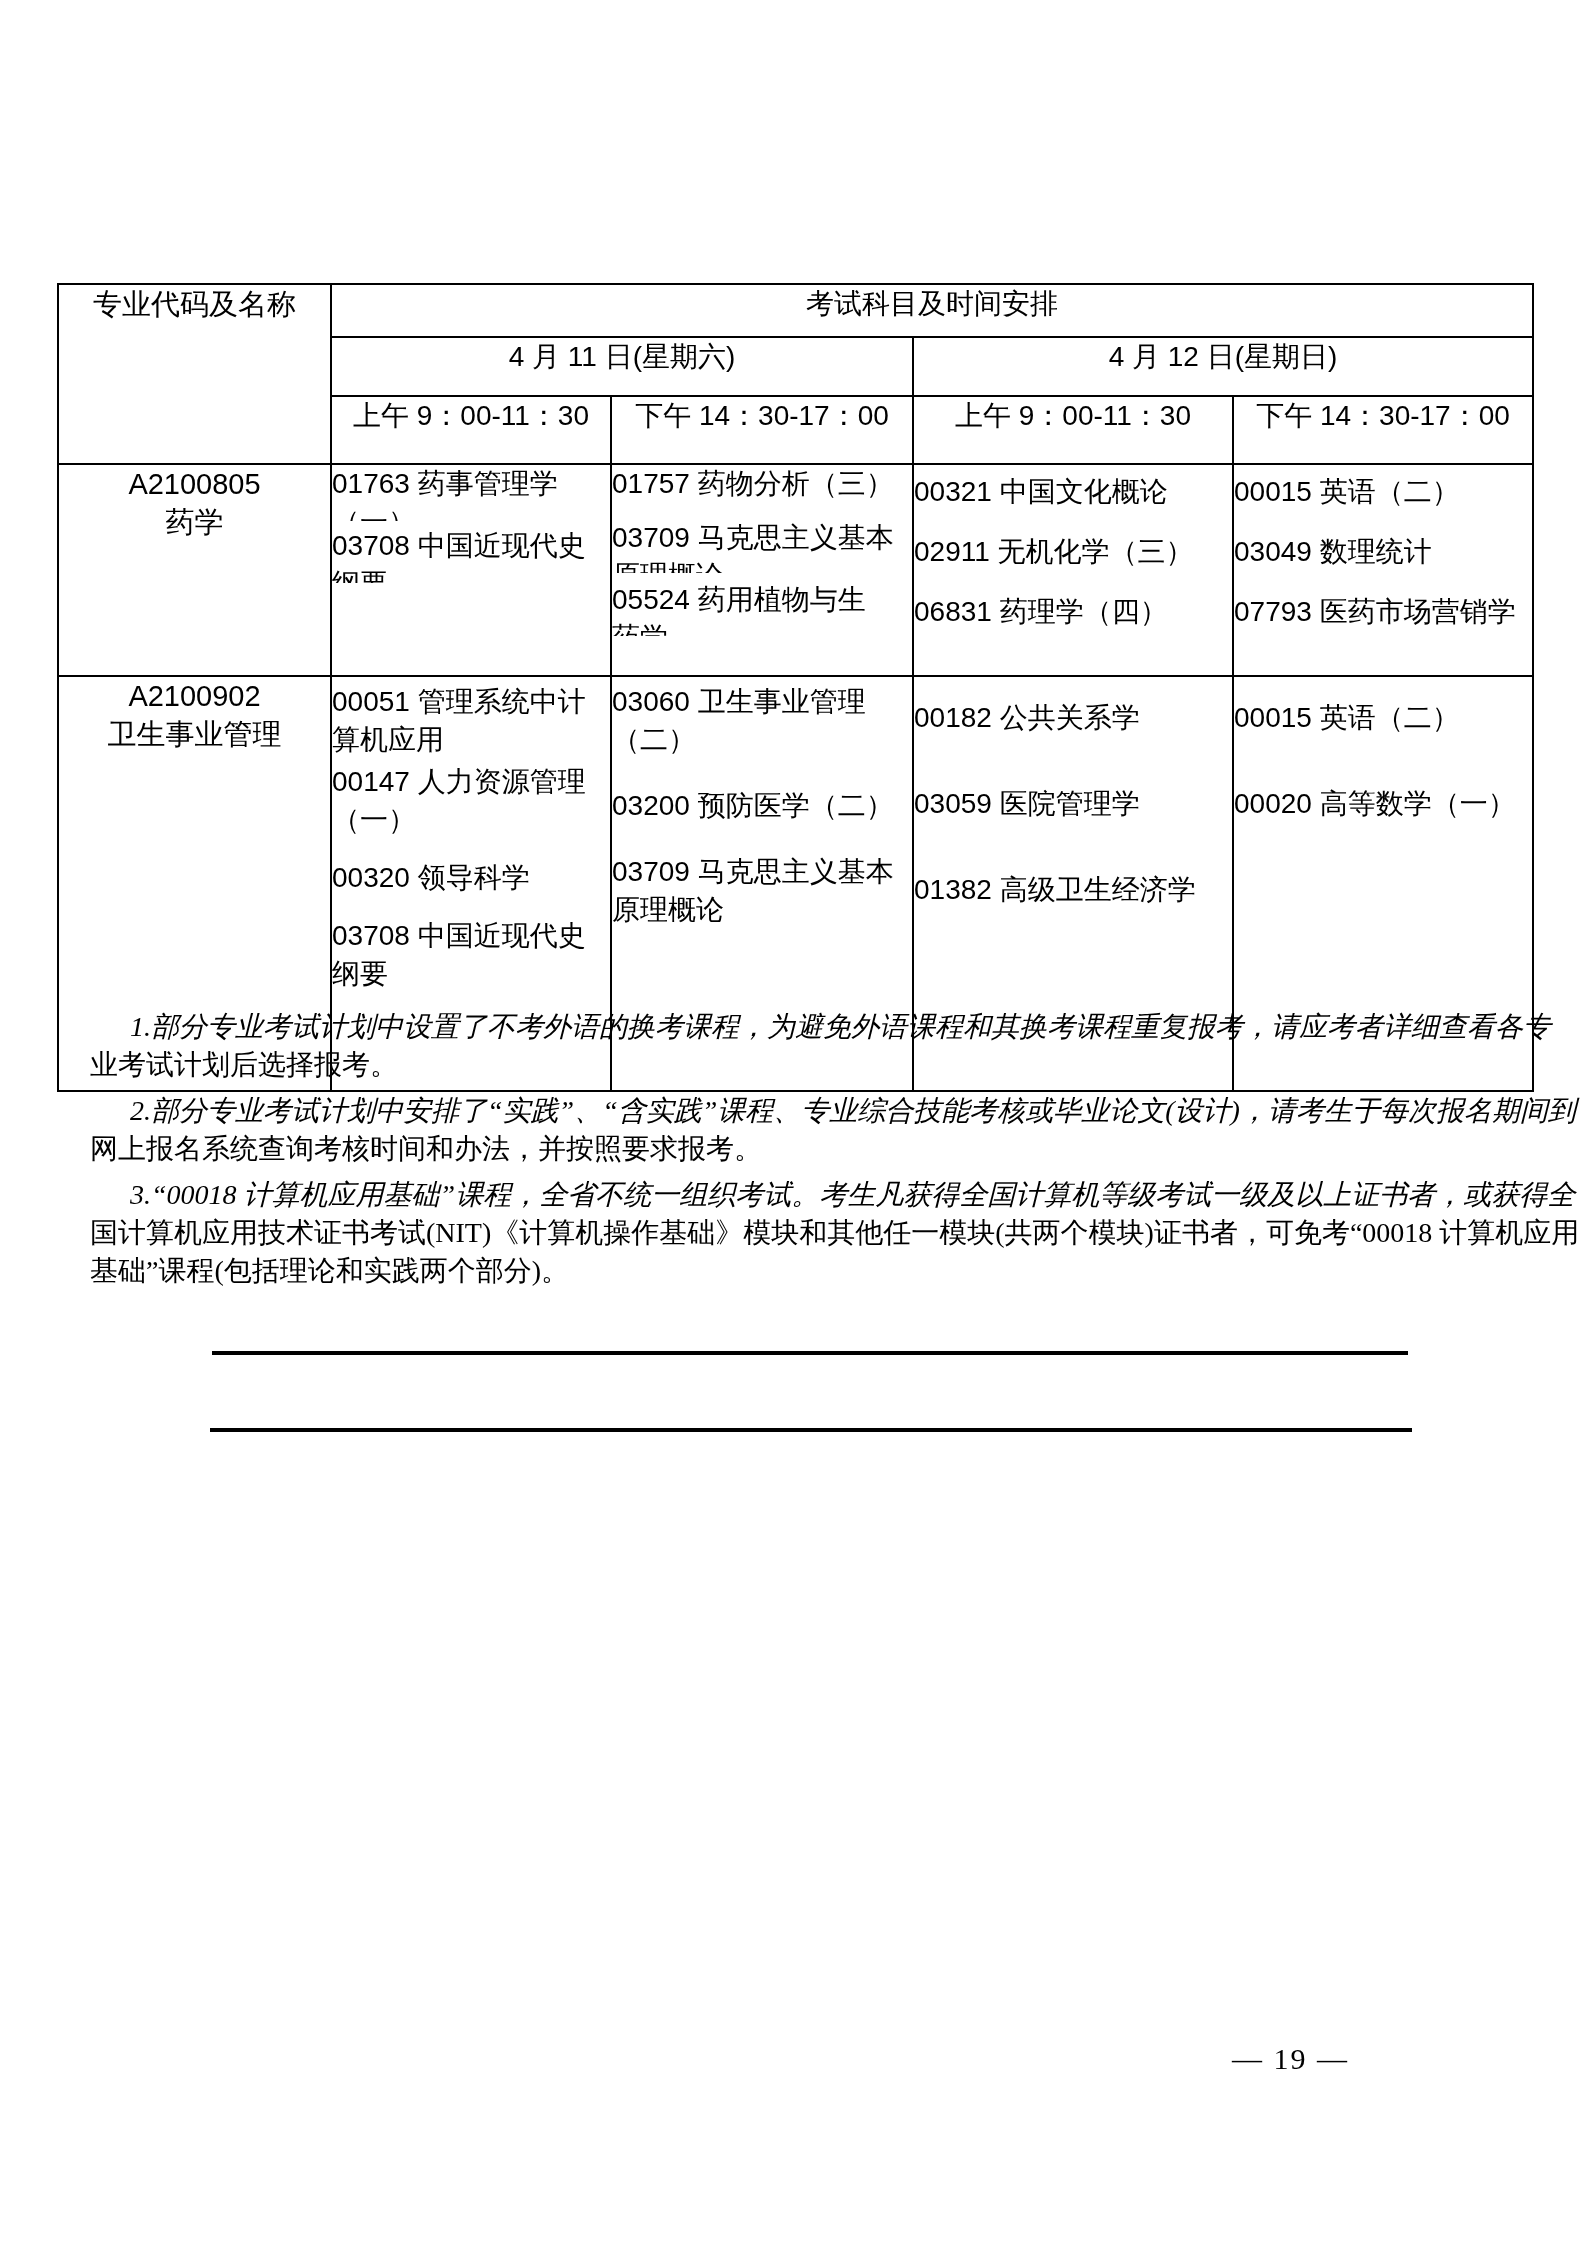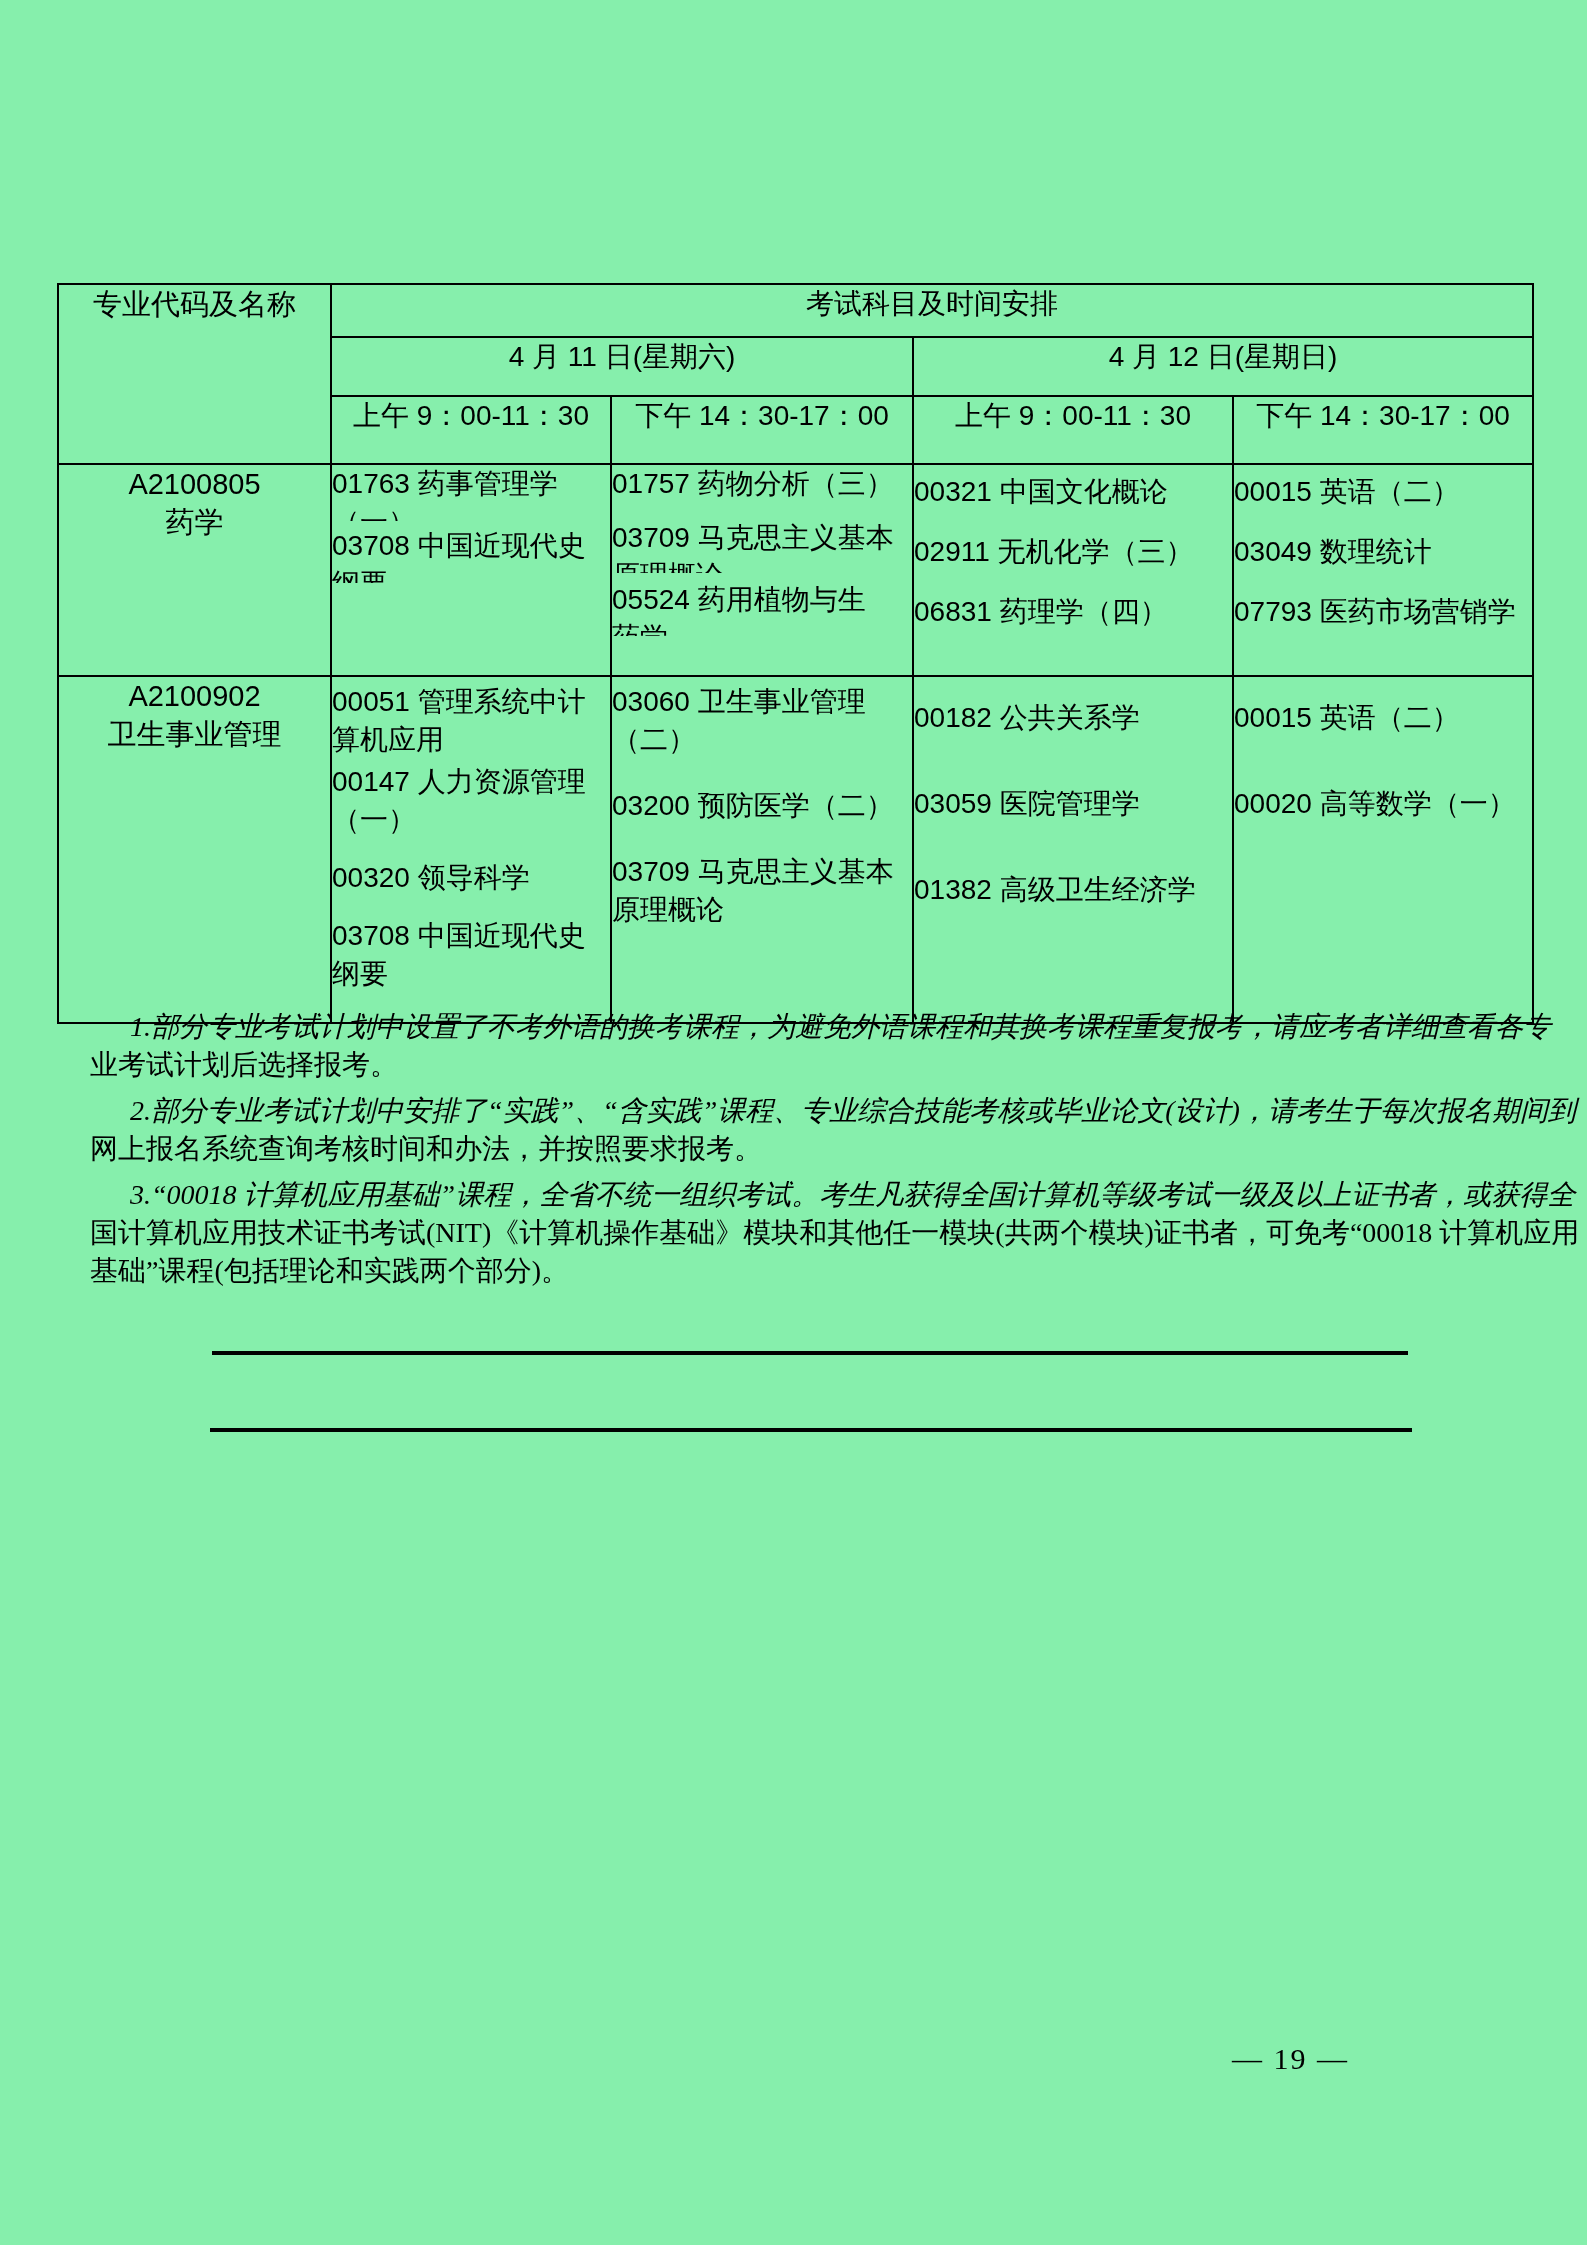--- a/index.html
+++ b/index.html
@@ -1,27 +1,27 @@
 <!DOCTYPE html>
 <html><head>
 <meta charset="utf-8">
 <style>
   html,body{margin:0;padding:0;background:#e8e8e8;}
-  .page{position:relative;width:1587px;height:2245px;background:#86efac;color:#000;
+  .page{position:relative;width:1587px;height:2245px;background:#ffffff;color:#000;
         font-family:"Liberation Sans",sans-serif;overflow:hidden;}
 
   
   table.sched{position:absolute;left:57px;top:283px;width:1475px;border-collapse:collapse;
               table-layout:fixed;font-size:28px;color:#000;}
   table.sched td{border:2px solid #000;padding:0;vertical-align:top;overflow:hidden;}
   tr.h1{height:53px}
   tr.h2{height:59px}
   tr.h3{height:68px}
   tr.r1{height:212px}
-  tr.r2{height:347px}
+  tr.r2{height:415px}
   td.center-mid{text-align:center;vertical-align:middle;}
   td.corner{font-size:29px;}
   td.label-cell{text-align:center;vertical-align:middle;font-size:29px;line-height:38px;}
   td.cell{padding:4px 8px 0 12px;}
   .course{line-height:38px;}
   .cl{white-space:nowrap;line-height:38px;}
   .clip56{height:56px;overflow:hidden;margin-bottom:6px;}
   .clip54{height:54px;overflow:hidden;margin-bottom:8px;}
   .clip55{height:55px;overflow:hidden;}
   .mb4{margin-bottom:4px}

